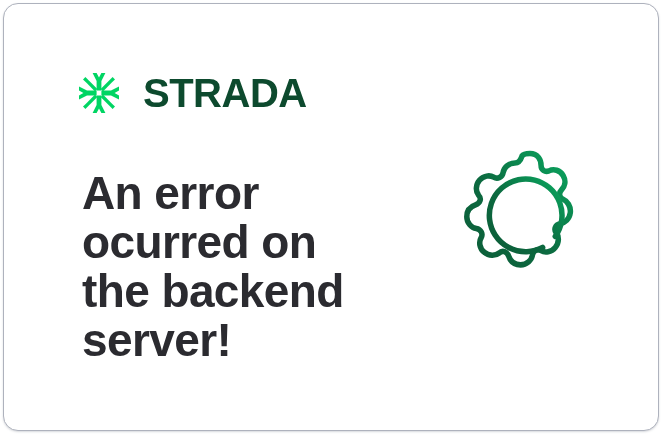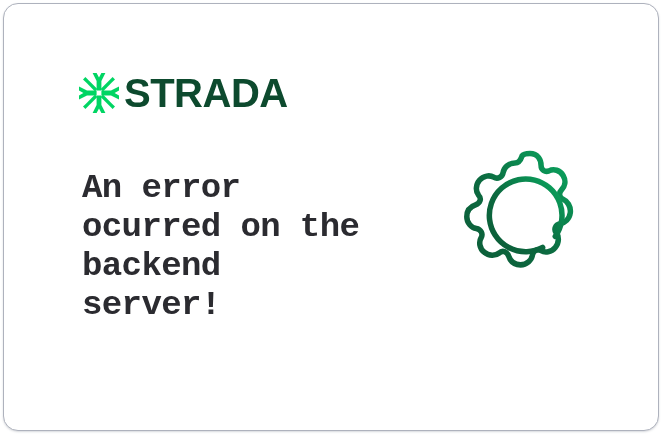--- a/index.html
+++ b/index.html
@@ -28,21 +28,21 @@
     overflow: hidden;
   }
 
   
   #brand-lockup {
     position: absolute;
     left: 75px;
     top: 69px;
     display: flex;
     align-items: center;
-    gap: 5px;
+    gap: 24px;
   }
   #brand-mark {
     width: 40px;
     height: 40px;
     display: block;
     flex: none;
   }
   #brand-wordmark {
     font-family: "Liberation Sans", sans-serif;
     font-size: 40px;
@@ -52,23 +52,23 @@
     color: #0d4a2e;
     white-space: nowrap;
   }
 
   
   #error-headline {
     position: absolute;
     left: 78px;
     top: 165px;
     width: 290px;
-    font-family: Liberation Mono, monospace;
-    font-size: 34px;
-    line-height: 39px;
+    font-family: Liberation Sans, sans-serif;
+    font-size: 46px;
+    line-height: 49px;
     font-weight: bold;
     letter-spacing: -0.6px;
     color: #2b2b30;
     white-space: pre-line;
   }
 
   
   #gear-illustration {
     position: absolute;
     left: 447px;

